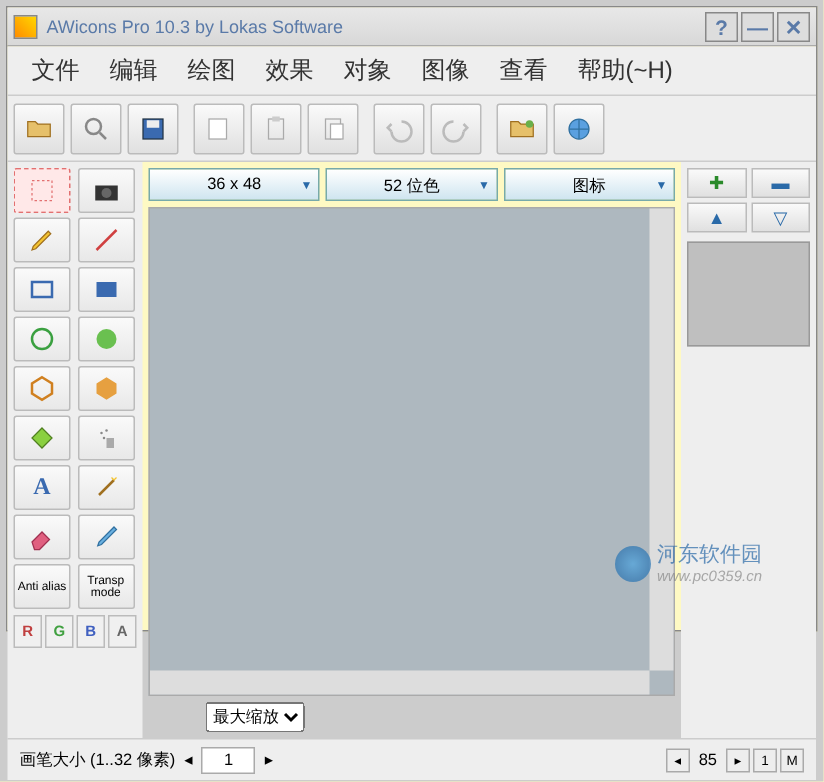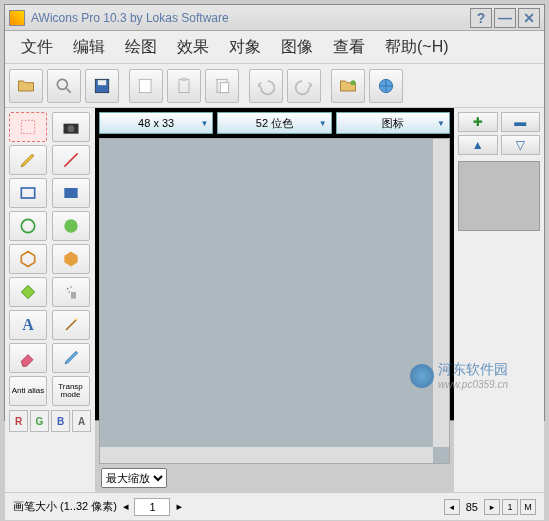--- a/index.html
+++ b/index.html
@@ -1,17 +1,17 @@
 <!DOCTYPE html>
 <html><head>
 <meta charset="utf-8">
 <style>
 * { box-sizing: border-box; margin: 0; padding: 0; font-family: "Microsoft YaHei", Tahoma, sans-serif; }
 body { background: #cccccc; width: 549px; height: 521px; overflow: hidden; position: relative; }
-.window { position: absolute; left: 4px; top: 4px; width: 541px; height: 417px; background: #000000; border: 1px solid #888; }
+.window { position: absolute; left: 4px; top: 4px; width: 541px; height: 417px; background: #fef9c3; border: 1px solid #888; }
 .titlebar { height: 26px; background: linear-gradient(#e8e8e8,#d8d8d8); display: flex; align-items: center; padding: 0 4px; border-bottom: 1px solid #aaa; }
 .titlebar .logo { width: 16px; height: 16px; background: linear-gradient(45deg,#ff8c00,#ffd700); margin-right: 6px; border: 1px solid #888; }
 .titlebar .title { flex: 1; color: #5a7aa8; font-size: 12px; }
 .titlebar .ctrl { width: 22px; height: 20px; border: 1px solid #888; background: #ddd; margin-left: 2px; display: flex; align-items: center; justify-content: center; color: #5a7aa8; font-size: 14px; font-weight: bold; cursor: pointer; }
 .menubar { height: 24px; background: #eee; display: flex; align-items: center; padding: 16px 6px; border-bottom: 1px solid #ccc; font-size: 16px; }
 .menubar span { padding: 3px 10px; cursor: pointer; color: #333; }
 .toolbar1 { height: 44px; background: #eee; display: flex; align-items: center; padding: 2px 4px; border-bottom: 1px solid #ccc; gap: 4px; }
 .tbtn { width: 34px; height: 34px; border: 1px solid #bbb; background: linear-gradient(#fafafa,#e0e0e0); border-radius: 2px; display: flex; align-items: center; justify-content: center; cursor: pointer; }
 .tbtn.sep { margin-left: 6px; }
 .main { display: flex; height: 384px; }
@@ -22,21 +22,21 @@
 .rgba { display: flex; gap: 2px; margin-top: 4px; }
 .rgba div { flex:1; height: 22px; border: 1px solid #bbb; background: #f0f0f0; display:flex; align-items:center; justify-content:center; font-size:10px; font-weight:bold; cursor:pointer; }
 .center { flex: 1; display: flex; flex-direction: column; padding: 2px; }
 .dropdowns { height: 26px; display: flex; gap: 4px; padding: 2px; }
 .dd { flex:1; height: 22px; border: 1px solid #7aa; background: linear-gradient(#fff,#cfe5f0); display:flex; align-items:center; justify-content:center; font-size:11px; position:relative; cursor:pointer; }
 .dd::after { content:"▼"; position:absolute; right:4px; font-size:8px; color:#2a6aa8; }
 .canvas-wrap { flex:1; border:1px solid #aaa; background:#aeb8bf; margin:2px; position:relative; }
 .canvas-wrap .scroll-v { position:absolute; right:0; top:0; bottom:16px; width:16px; background:#ddd; }
 .canvas-wrap .scroll-h { position:absolute; left:0; right:16px; bottom:0; height:16px; background:#ddd; }
 .zoomrow { height:24px; display:flex; align-items:center; gap:4px; padding:2px 4px; font-size:11px; }
-.zoomrow select { font-size:11px; height:20px; }
+.zoomrow select { font-size:11px; height:20px;margin-left:36px; }
 .right { width: 90px; background:#eee; padding:4px; display:flex; flex-direction:column; }
 .rightbtns { display:grid; grid-template-columns:1fr 1fr; gap:3px; }
 .rbtn { height:20px; border:1px solid #bbb; background:linear-gradient(#fafafa,#e0e0e0); display:flex; align-items:center; justify-content:center; cursor:pointer; font-size:12px; color:#2a6aa8; }
 .preview { margin-top:6px; border:1px solid #999; background:#bfbfbf; height:70px; }
 .plabel { font-size:10px; text-align:center; padding:3px; background:#fff; border:1px solid #ccc; margin-top:0; }
 .status { height:28px; background:#eee; border-top:1px solid #ccc; display:flex; align-items:center; padding:0 8px; font-size:11px; gap:6px; }
 .status .stepper { width:36px; height:18px; border:1px solid #aaa; text-align:center; font-size:11px; }
 .status .right-status { margin-left:auto; display:flex; align-items:center; gap:2px; }
 .status .sb { width:16px;height:16px;border:1px solid #aaa;background:#eee;display:flex;align-items:center;justify-content:center;font-size:9px;cursor:pointer; }
 .watermark { position:absolute; right:36px; bottom:30px; font-size:14px; color:#2a6aa8; opacity:0.7; pointer-events:none; display:flex; align-items:center; gap:4px; }
@@ -222,21 +222,21 @@
       <div class="rgba">
         <div style="color:#c04040">R</div>
         <div style="color:#40a040">G</div>
         <div style="color:#4060c0">B</div>
         <div style="color:#666">A</div>
       </div>
     </div>
 
     <div class="center">
       <div class="dropdowns">
-        <div class="dd">48 x 33</div>
+        <div class="dd">36 x 48</div>
         <div class="dd">52 位色</div>
         <div class="dd">图标</div>
       </div>
       <div class="canvas-wrap">
         <div class="scroll-v"></div>
         <div class="scroll-h"></div>
       </div>
       <div class="zoomrow">
         <select><option>最大缩放</option></select>
       </div>

